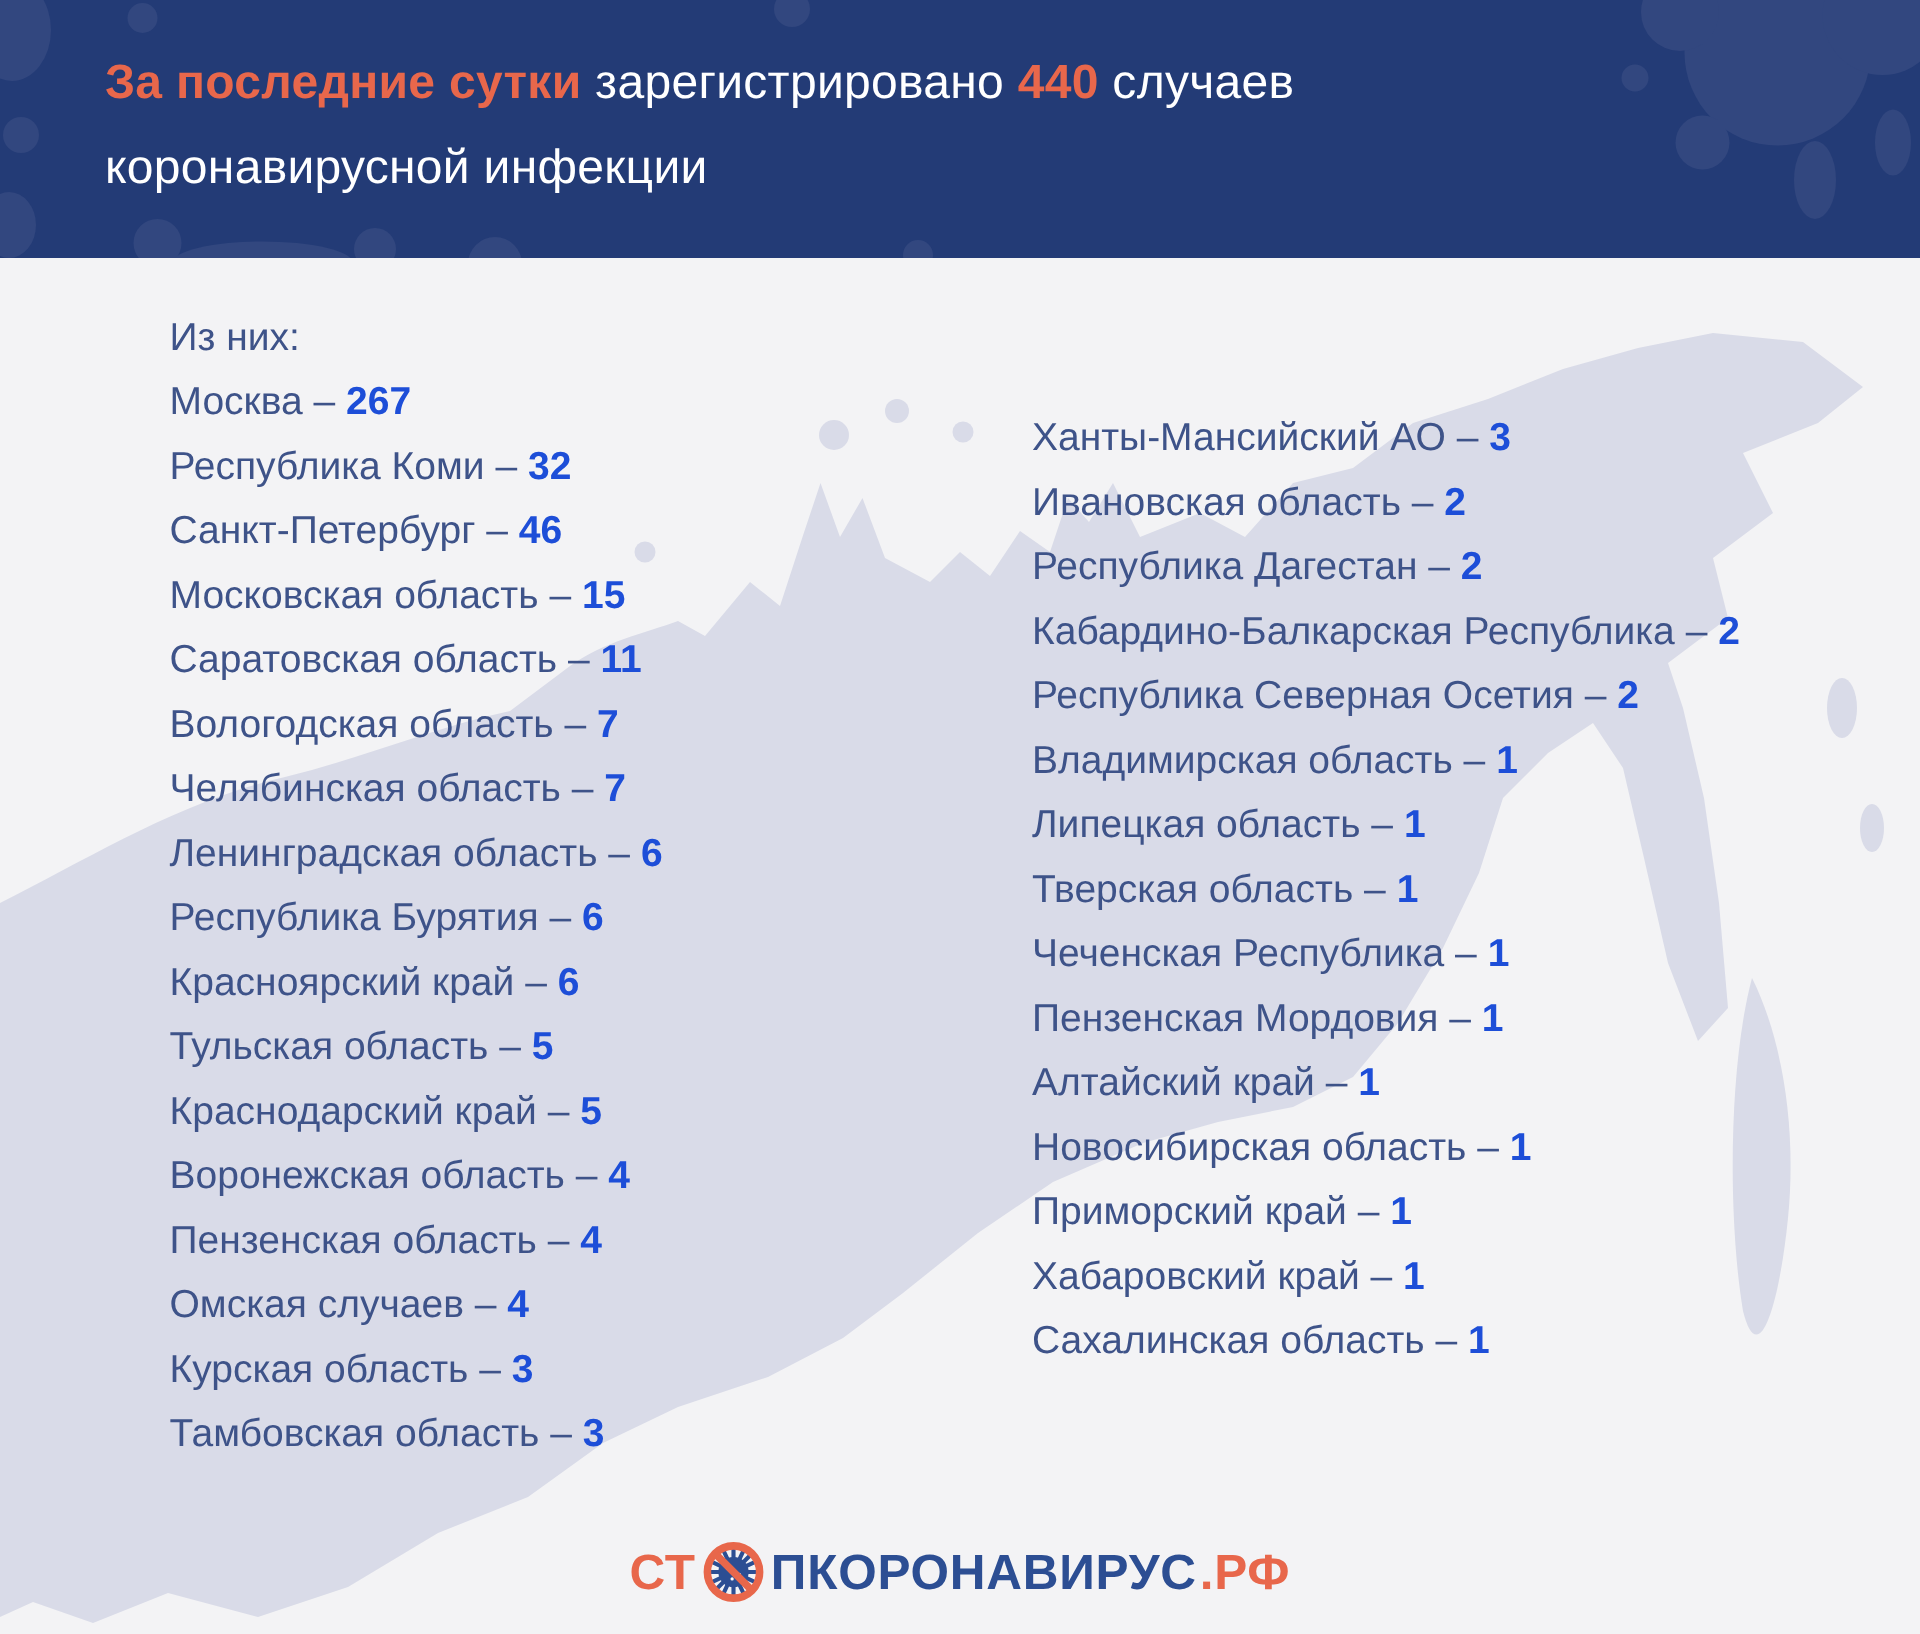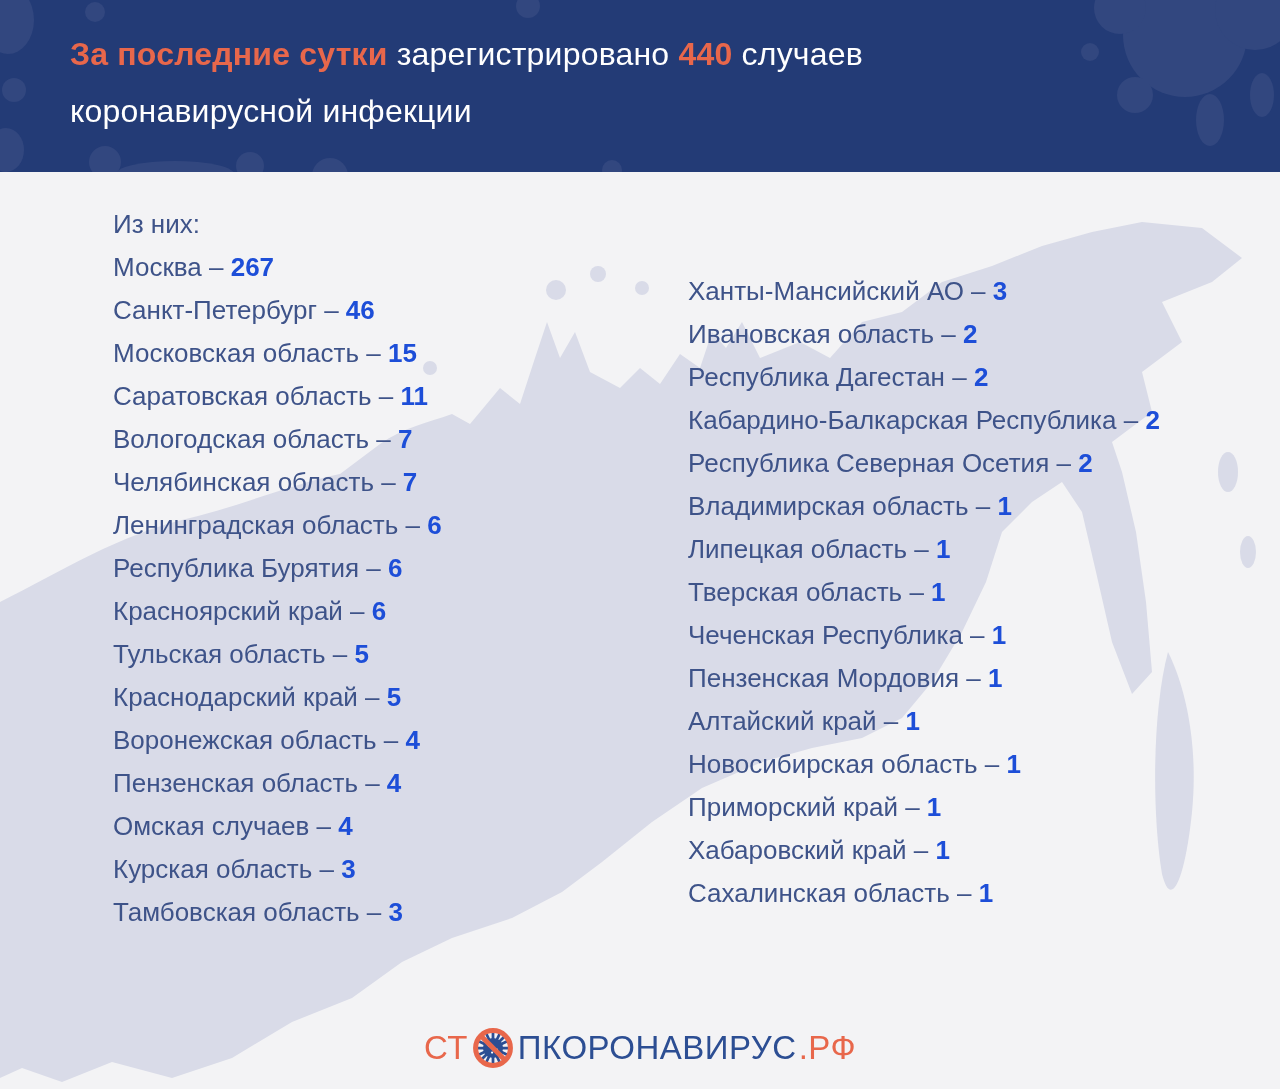--- a/index.html
+++ b/index.html
@@ -23,21 +23,21 @@
   .col-left{left:113px;top:203px;width:575px;}
   .col-right{left:688px;top:246px;width:570px;margin-top:24px;}
   .row{white-space:normal;}
   .rname,.rdash{color:#3e5389;font-weight:400;}
   .rval{color:#1d4ed8;font-weight:800;}
   .intro{color:#3e5389;}
 
   
   .footer{position:absolute;left:0;top:1018px;width:1280px;height:60px;
           display:flex;align-items:center;justify-content:center;}
-  .logo{display:flex;align-items:center;gap:2px;font-weight:400;
+  .logo{display:flex;align-items:center;gap:2px;font-weight:700;
         font-size:33px;letter-spacing:.5px;}
   .logo .or{color:#e8674b;}
   .logo .bl{color:#2c4e93;}
   .logo svg{display:block;margin:0 1px;}
 </style>
 </head>
 <body>
 
 <div class="canvas">
 
@@ -96,20 +96,21 @@
       <circle cx="642" cy="116" r="7"></circle>
       <circle cx="430" cy="196" r="7"></circle>
       <ellipse cx="1228" cy="300" rx="10" ry="20"></ellipse>
       <ellipse cx="1248" cy="380" rx="8" ry="16"></ellipse>
     </g>
   </svg>
 
   <div class="col col-left">
     <div class="row intro">Из них:</div>
   <div class="row"><span class="rname">Москва</span><span class="rdash"> – </span><span class="rval">267</span></div>
+      <div class="row"><span class="rname">Республика Коми</span><span class="rdash"> – </span><span class="rval">32</span></div>
       <div class="row"><span class="rname">Санкт-Петербург</span><span class="rdash"> – </span><span class="rval">46</span></div>
       <div class="row"><span class="rname">Московская область</span><span class="rdash"> – </span><span class="rval">15</span></div>
       <div class="row"><span class="rname">Саратовская область</span><span class="rdash"> – </span><span class="rval">11</span></div>
       <div class="row"><span class="rname">Вологодская область</span><span class="rdash"> – </span><span class="rval">7</span></div>
       <div class="row"><span class="rname">Челябинская область</span><span class="rdash"> – </span><span class="rval">7</span></div>
       <div class="row"><span class="rname">Ленинградская область</span><span class="rdash"> – </span><span class="rval">6</span></div>
       <div class="row"><span class="rname">Республика Бурятия</span><span class="rdash"> – </span><span class="rval">6</span></div>
       <div class="row"><span class="rname">Красноярский край</span><span class="rdash"> – </span><span class="rval">6</span></div>
       <div class="row"><span class="rname">Тульская область</span><span class="rdash"> – </span><span class="rval">5</span></div>
       <div class="row"><span class="rname">Краснодарский край</span><span class="rdash"> – </span><span class="rval">5</span></div>

